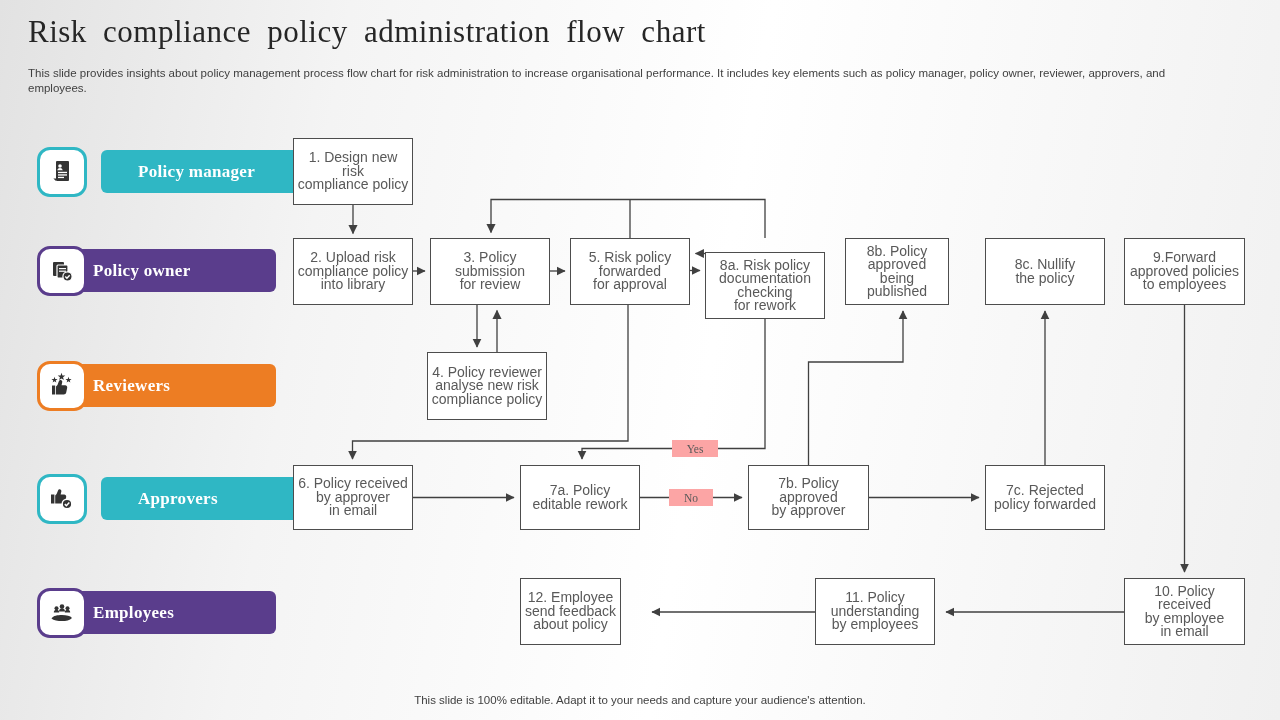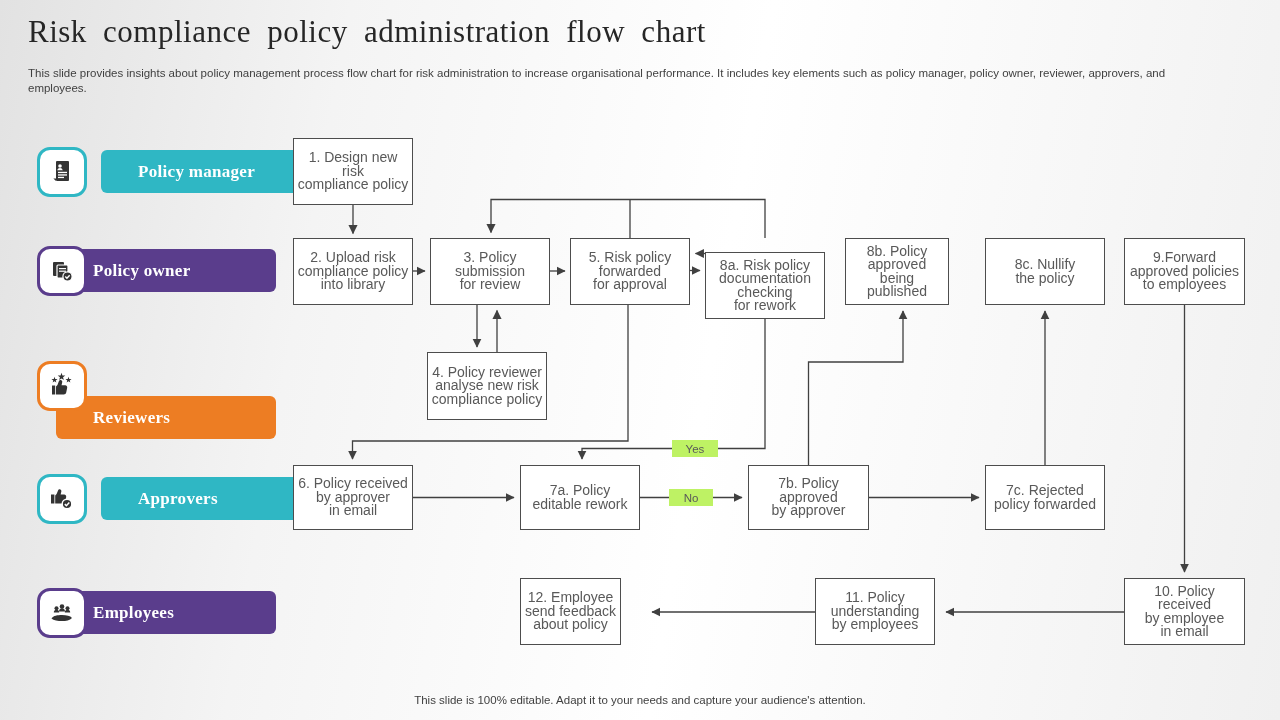--- a/index.html
+++ b/index.html
@@ -34,34 +34,34 @@
   }
   .lane-tile {
     position:absolute; left:0; top:3px; width:50px; height:50px;
     background:#ffffff; border-radius:13px; border:3px solid;
     display:flex; align-items:center; justify-content:center; z-index:2;
   }
   .teal  .lane-bar { background:#2fb7c4;margin-left:45px; }
   .teal  .lane-tile { border-color:#2fb7c4; }
   .purple .lane-bar { background:#5a3d8c; }
   .purple .lane-tile { border-color:#5a3d8c; }
-  .orange .lane-bar { background:#ed7d23;margin-top:32px; }
+  .orange .lane-bar { background:#ed7d23; }
   .orange .lane-tile { border-color:#ed7d23; }
   
   .node {
     position:absolute; background:#ffffff; border:1px solid #4d4d4d;
     display:flex; align-items:center; justify-content:center; text-align:center;
     font-size:14px; line-height:13.5px; color:#595959;
     white-space:pre-line; padding:2px; z-index:2;
   }
   #connectors { position:absolute; left:0; top:0; z-index:1; }
   .edge-label {
-    position:absolute; background:#bef264; z-index:3;
+    position:absolute; background:#fca5a5; z-index:3;
     font-size:11.5px; color:#595959; text-align:center;
-    display:flex; align-items:center; justify-content:center;
+    display:flex; align-items:center; justify-content:center;font-family:Liberation Serif, serif;
   }
   .icon-svg { display:block; }
 </style>
 </head>
 <body>
 
 <h1 class="title">Risk compliance policy administration flow chart</h1>
 <p class="subtitle">This slide provides insights about policy management process flow chart for risk administration to increase organisational performance. It includes key elements such as policy manager, policy owner, reviewer, approvers, and employees.</p>
 
 <div class="lane teal" style="top:144px">

